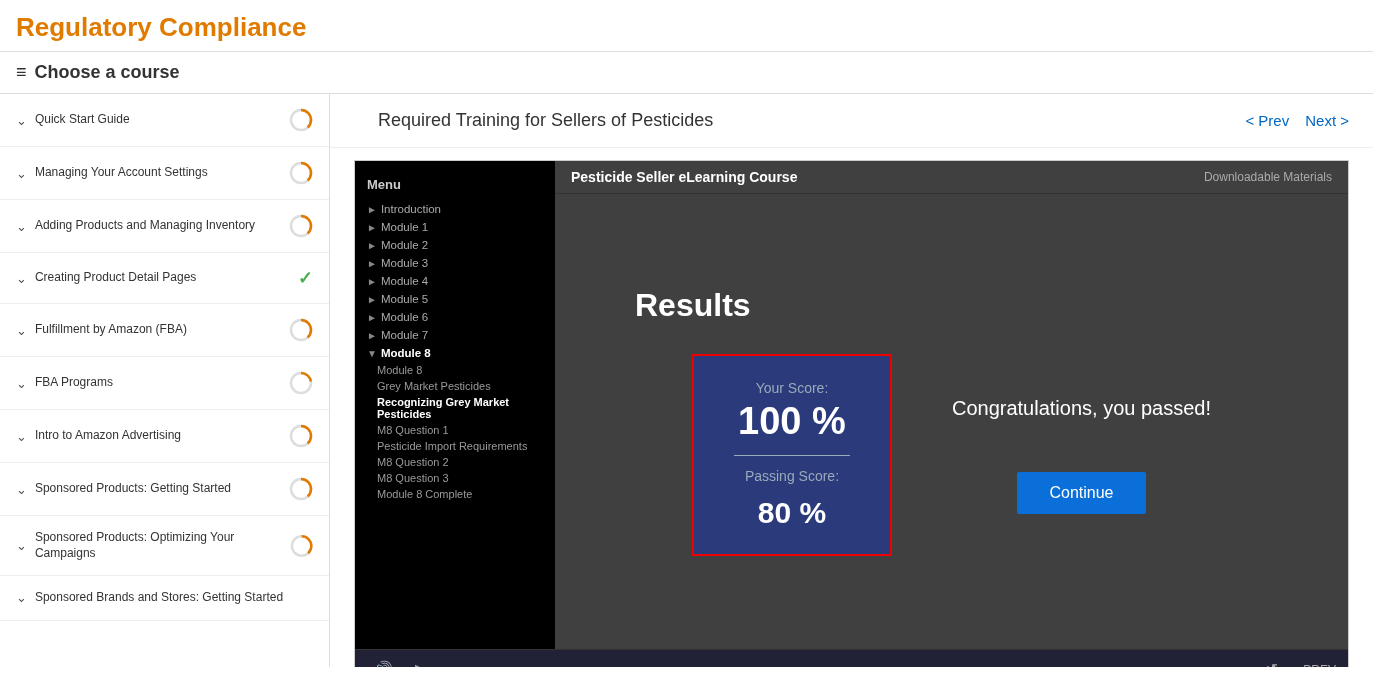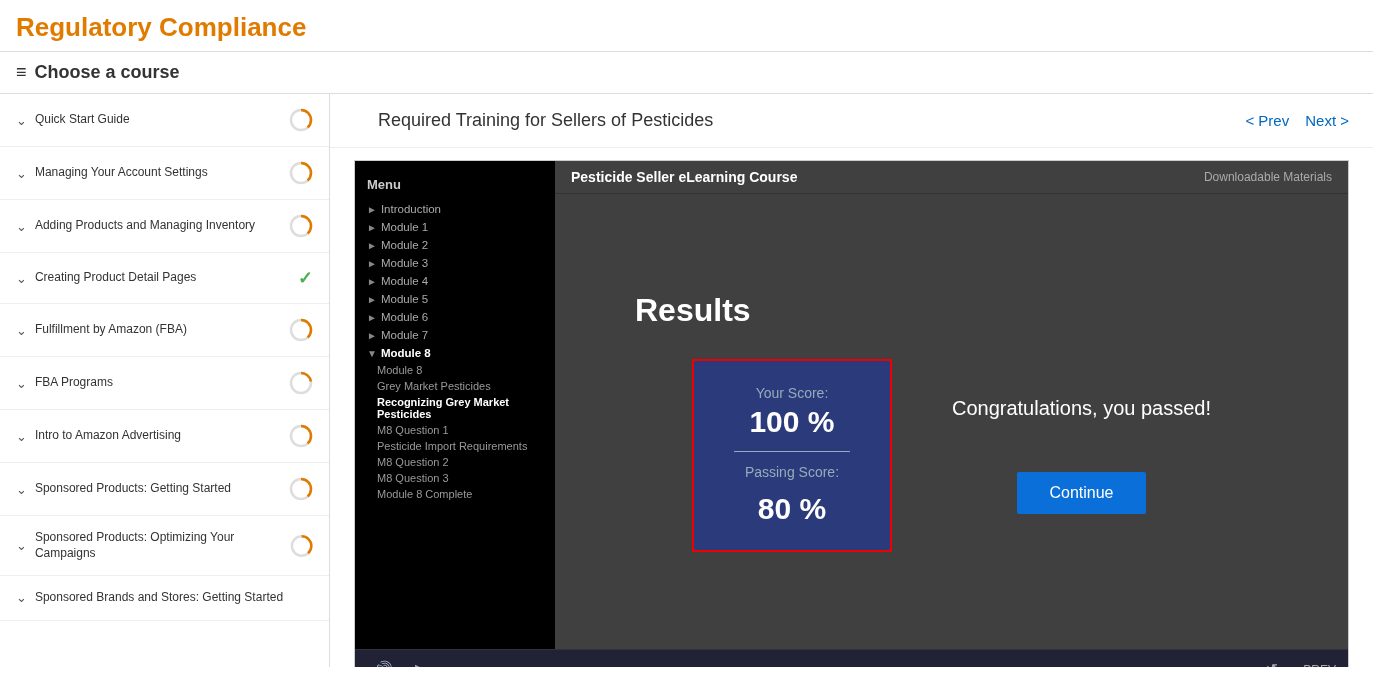--- a/index.html
+++ b/index.html
@@ -211,21 +211,21 @@
       text-align: center;
       min-width: 200px;
     }
     .score-label {
       color: #9ab;
       font-size: 14px;
       margin-bottom: 4px;
     }
     .score-value {
       color: #fff;
-      font-size: 30px;
+      font-size: 38px;
       font-weight: bold;
       margin-bottom: 9px;
     }
     .score-divider {
       border: none;
       border-top: 1px solid #9ab;
       margin: 12px 0;
     }
     .passing-label {
       color: #9ab;

